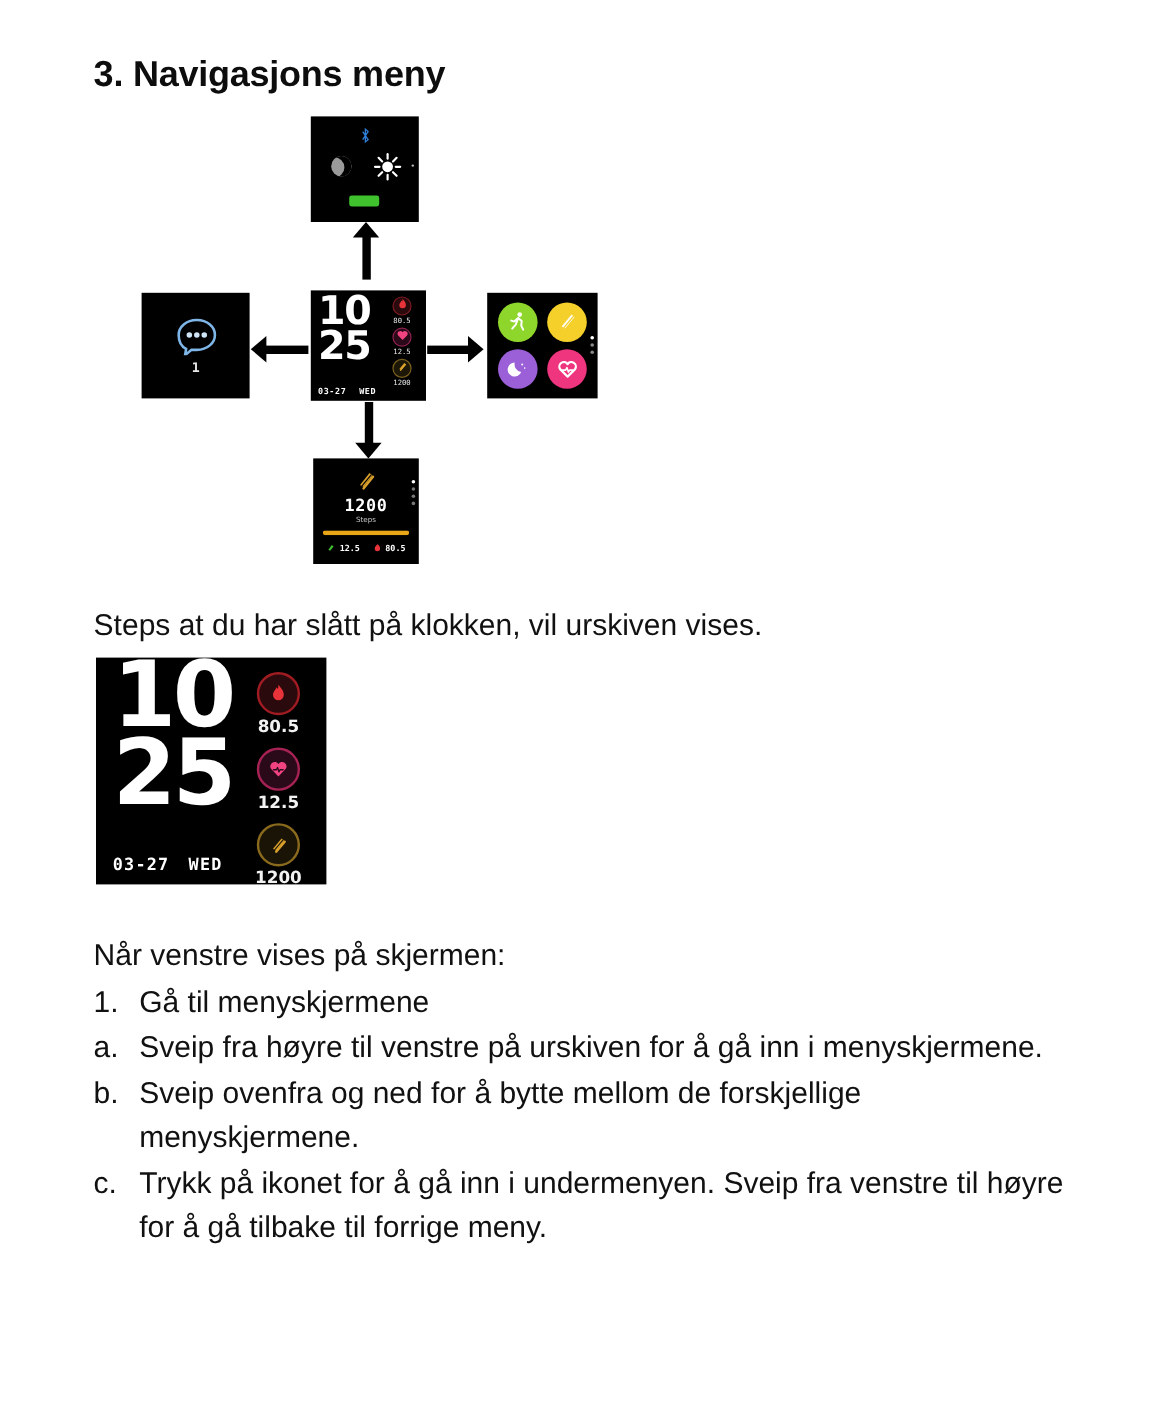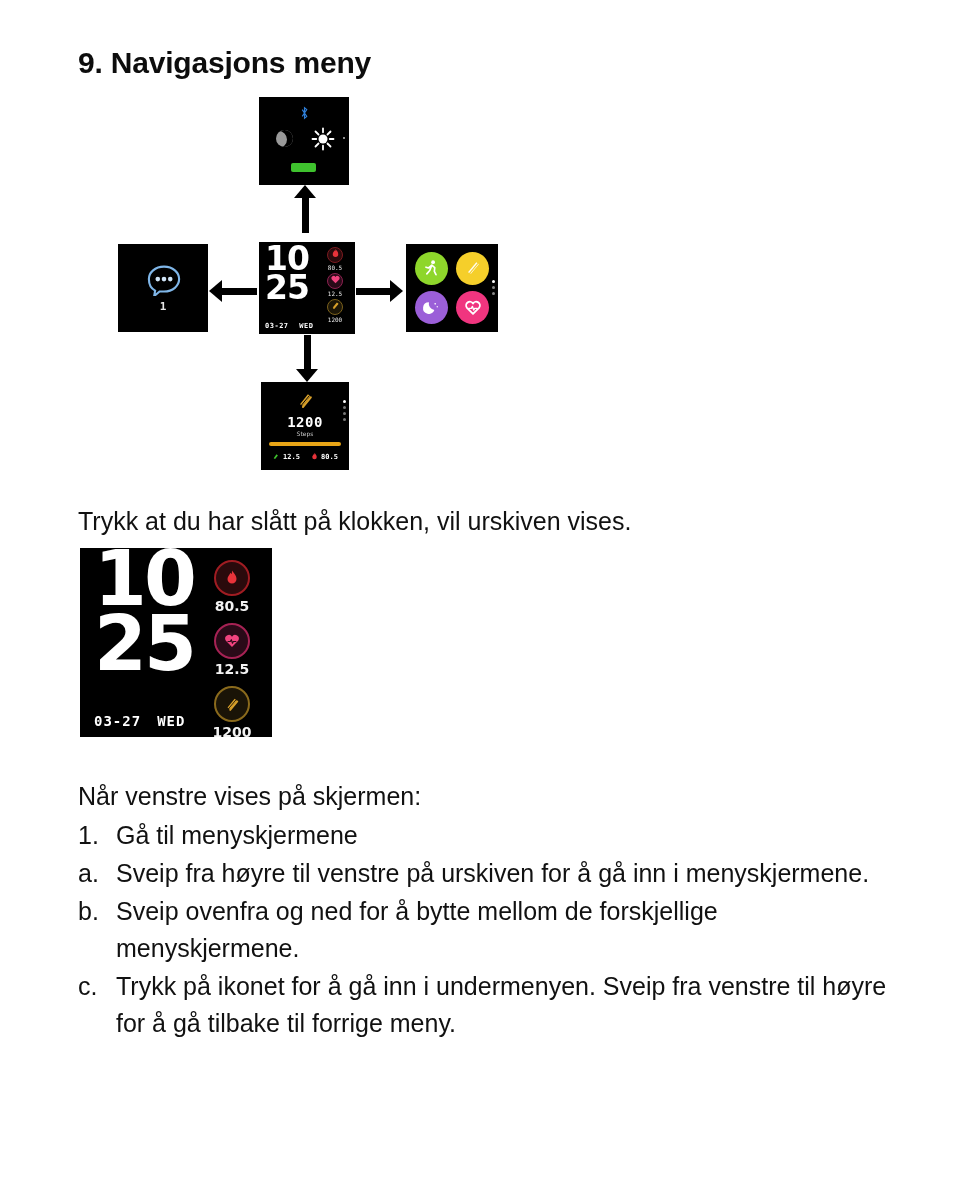--- a/index.html
+++ b/index.html
@@ -262,21 +262,21 @@
     text-align: left;
   }
   .li-text { flex: 1; }
   .li-indent-a .li-marker { width: 38px; flex: 0 0 38px; }
 </style>
 </head>
 <body>
 
 <div class="page">
 
-  <div class="heading">9. Navigasjons meny</div>
+  <div class="heading">3. Navigasjons meny</div>
 
   <div class="diagram">
 
     <div class="screen screen-top">
       <div class="mini-status">
         <svg class="bt-icon" viewBox="0 0 24 36">
           <path d="M6 9 L18 27 L12 32 L12 4 L18 9 L6 27" fill="none" stroke="#2f7fd8" stroke-width="3"></path>
         </svg>
         <div class="moon-mini"></div>
         <svg class="sun-mini" viewBox="0 0 32 32">
@@ -440,21 +440,21 @@
     <div class="arrow arrow-left a-left">
       <div class="arrow-shaft"></div>
         <div class="arrow-head"></div>
     </div>
     <div class="arrow arrow-right a-right">
       <div class="arrow-shaft"></div>
         <div class="arrow-head"></div>
     </div>
   </div>
 
-  <div class="para-1">Trykk at du har slått på klokken, vil urskiven vises.</div>
+  <div class="para-1">Steps at du har slått på klokken, vil urskiven vises.</div>
 
   <div class="bigwatch">
     <div class="bw-time">
       <div>10</div>
       <div>25</div>
     </div>
     <div class="bw-date">
       <span>03-27</span><span class="wd">WED</span>
     </div>
     <div class="bw-col">

